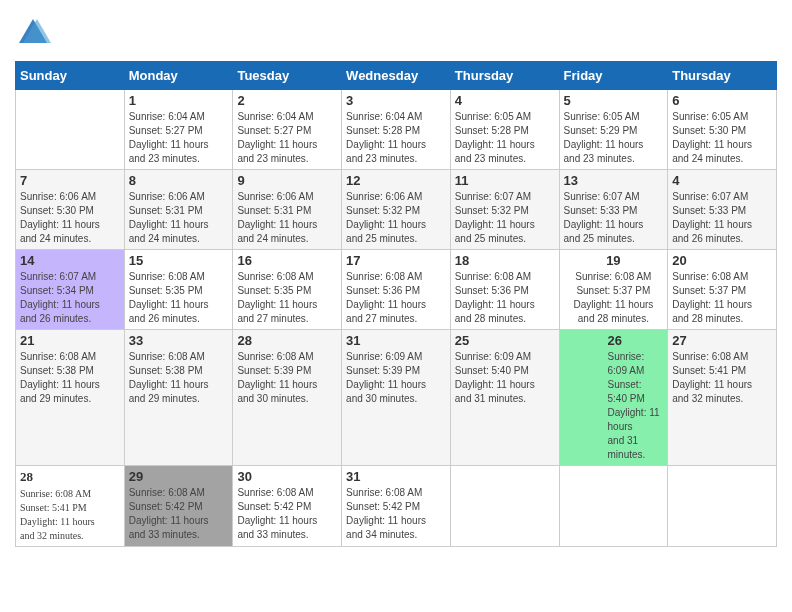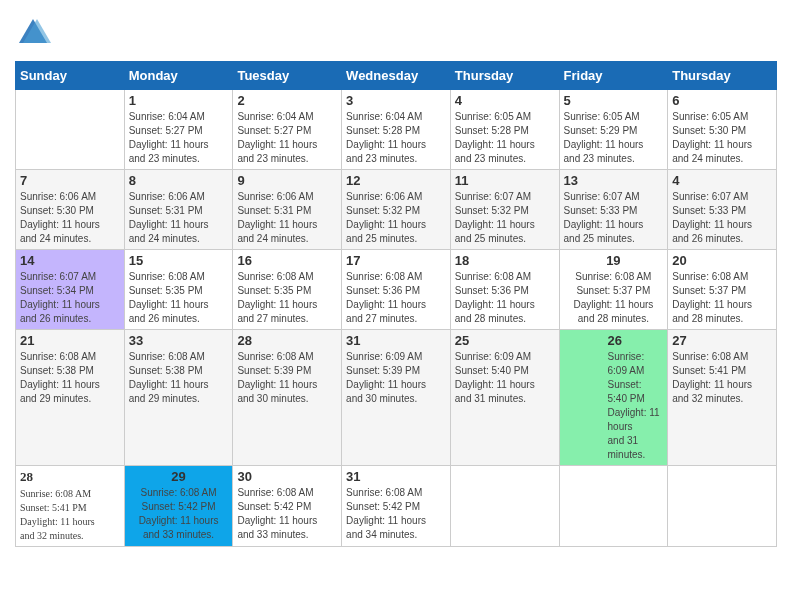--- a/index.html
+++ b/index.html
@@ -310,21 +310,21 @@
         </td>
       </tr>
       <tr>
         <td style="background-color: rgb(255, 255, 255); font-family: Liberation Serif, serif;">
           <div class="day-number">28</div>
           <div class="day-info" style="white-space: pre-line;">Sunrise: 6:08 AM
 Sunset: 5:41 PM
 Daylight: 11 hours
 and 32 minutes.</div>
         </td>
-        <td style="background-color: #0ea5e9; text-align: center;">
+        <td style="background-color: #a3a3a3;">
           <div class="day-number">29</div>
           <div class="day-info" style="white-space: pre-line;">Sunrise: 6:08 AM
 Sunset: 5:42 PM
 Daylight: 11 hours
 and 33 minutes.</div>
         </td>
         <td style="background-color: rgb(255, 255, 255);">
           <div class="day-number">30</div>
           <div class="day-info" style="white-space: pre-line;">Sunrise: 6:08 AM
 Sunset: 5:42 PM

